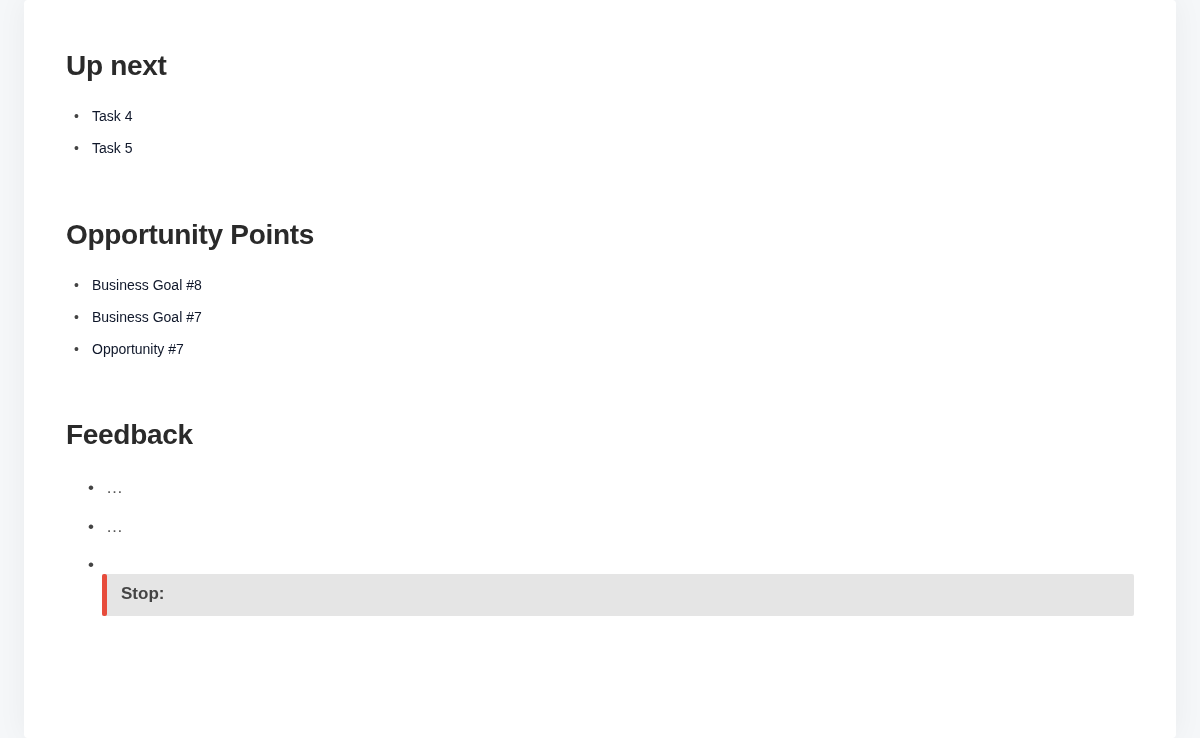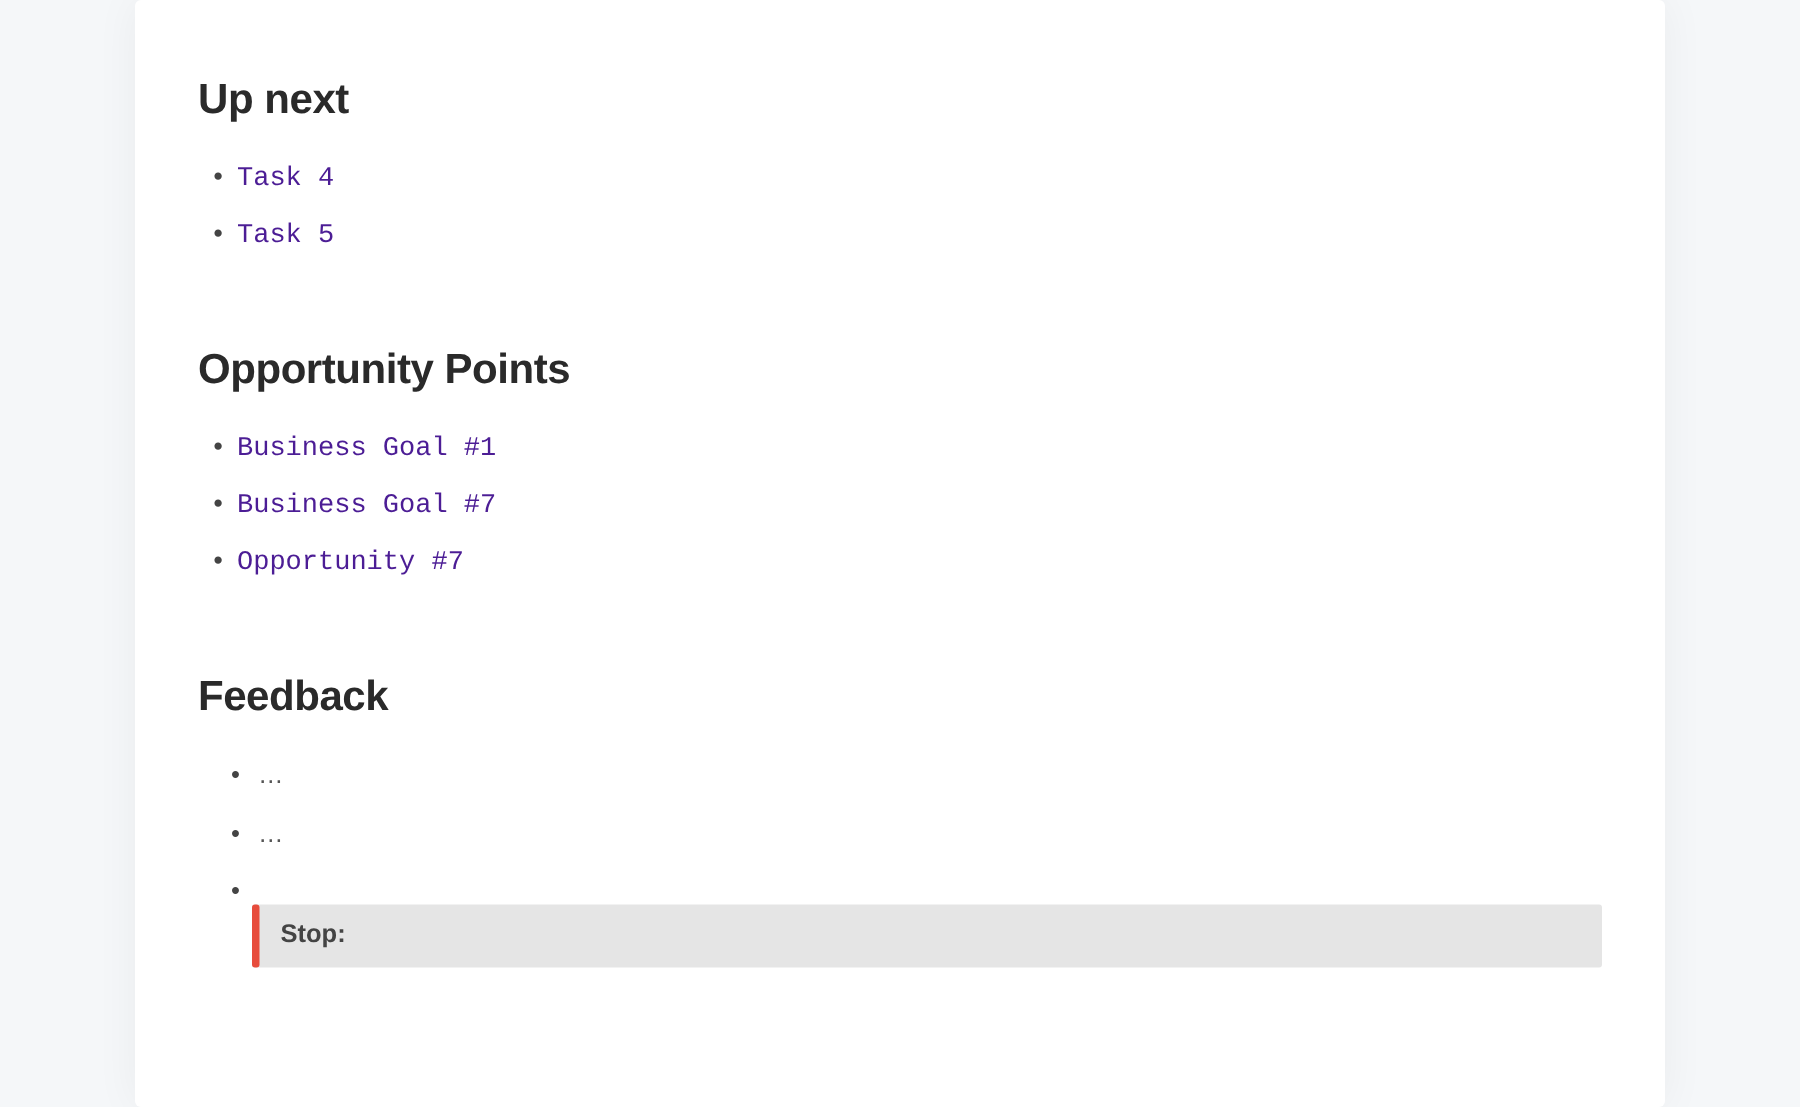--- a/index.html
+++ b/index.html
@@ -11,46 +11,45 @@
       font-family: -apple-system, BlinkMacSystemFont, "Segoe UI", Helvetica, Arial, sans-serif;
       background: #f5f7f9;
       width: 1200px;
       height: 738px;
       overflow: hidden;
       position: relative;
     }
     .page-container {
       background: #ffffff;
       margin: 0 auto;
-      width: 1020px;
+      width: 1152px;
       height: 100%;
       padding: 50px 42px 2px 42px;
       box-shadow: 0 0 30px rgba(0,0,0,0.05);
       border-radius: 4px;
       position: relative;
     }
     h2.section-heading {
       font-size: 28px;
       font-weight: 700;
       color: #2a2a2a;
       margin-bottom: 18px;
       letter-spacing: -0.3px;
     }
     ul.bullet-list {
       list-style: none;
       padding-left: 26px;
       margin-bottom: 54px;
     }
     ul.bullet-list li {
       position: relative;
-      font-size: 18px;
-      color: #4c1d95;
+      font-size: 14px;
+      color: #0f172a;
       line-height: 1.45;
       padding: 6px 0;
-      font-family: Liberation Mono, monospace;
     }
     ul.bullet-list li::before {
       content: "•";
       position: absolute;
       left: -18px;
       color: #444444;
     }
     .feedback-block {
       display: flex;
       align-items: stretch;
@@ -108,21 +107,21 @@
 <div class="page-container">
 
   <h2 class="section-heading">Up next</h2>
   <ul class="bullet-list">
     <li>Task 4</li>
     <li>Task 5</li>
   </ul>
 
   <h2 class="section-heading">Opportunity Points</h2>
   <ul class="bullet-list">
-    <li>Business Goal #1</li>
+    <li>Business Goal #8</li>
     <li>Business Goal #7</li>
     <li>Opportunity #7</li>
   </ul>
 
   <h2 class="section-heading">Feedback</h2>
 
 
   <ul class="feedback-items">
     <li>…</li>
     <li>…</li>

